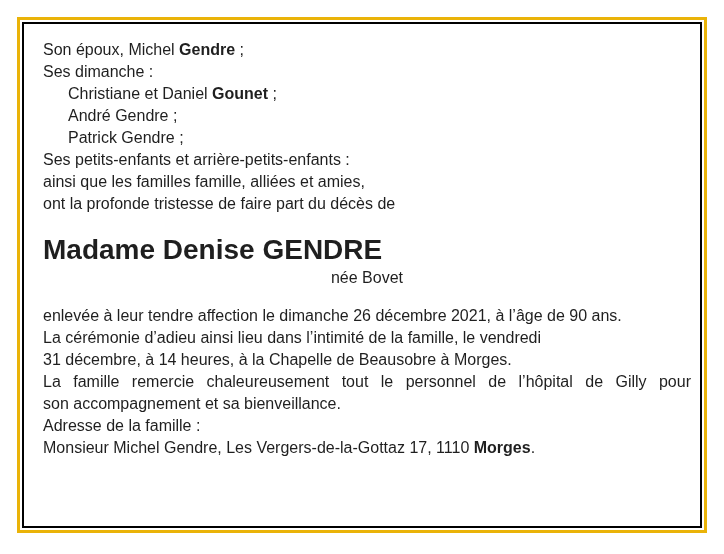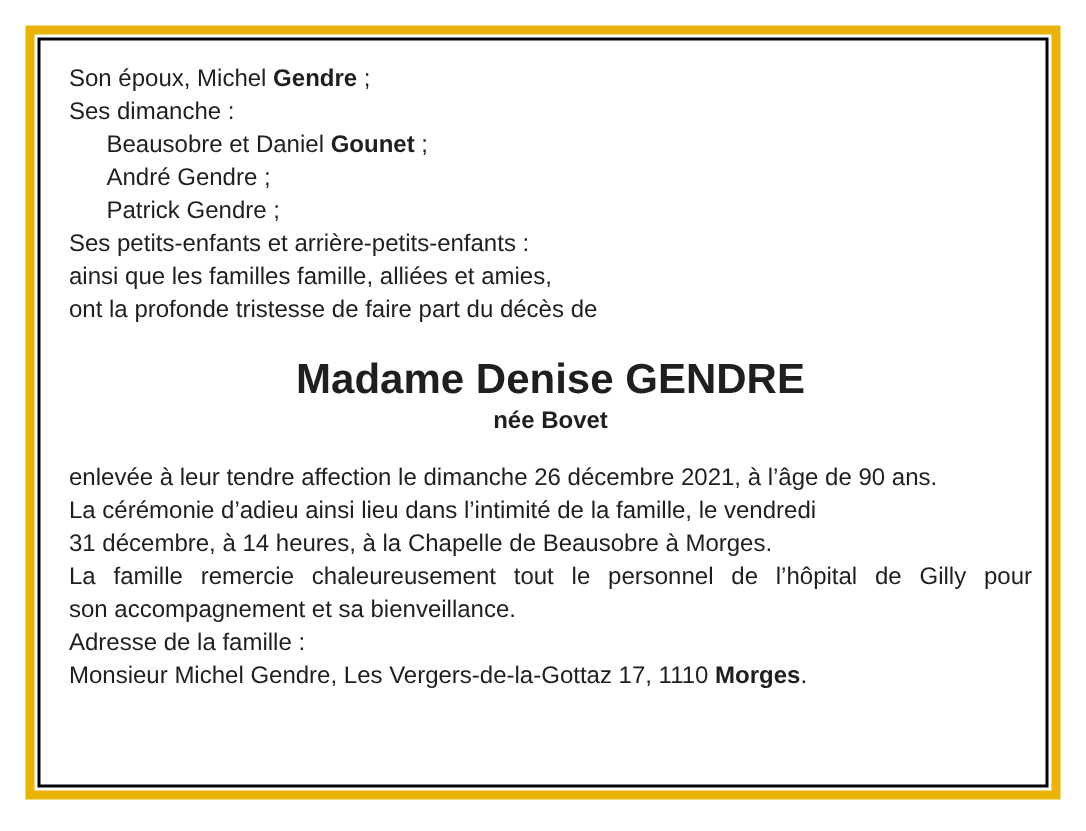--- a/index.html
+++ b/index.html
@@ -15,21 +15,21 @@
     color: #1f1f1f;
     overflow: hidden;
   }
   .sheet {
     position: absolute;
     left: 17px;
     top: 17px;
     width: 690px;
     height: 516px;
     box-sizing: border-box;
-    border: 6px solid #eab308;
+    border: 3px solid #eab308;
     padding: 2px;
     background: #ffffff;
   }
   .sheet-inner {
     width: 100%;
     height: 100%;
     box-sizing: border-box;
     border: 2px solid #000000;
     padding: 15px 9px 0 19px;
     overflow: hidden;
@@ -42,41 +42,41 @@
   .line.indent { padding-left: 25px; }
   .line.justify {
     text-align: justify;
     text-align-last: justify;
   }
   .title {
     margin: 18px 0 0 0;
     font-size: 28px;
     font-weight: bold;
     line-height: 34px;
-    text-align: center;
+    text-align: left;
     letter-spacing: 0px;
   }
   .subtitle {
     font-size: 16px;
-    font-weight: bold;
+    font-weight: normal;
     line-height: 22px;
     text-align: center;
   }
   .body-block { margin-top: 16px; }
   b { font-weight: bold; }
 </style>
 </head>
 <body>
 
 <div class="sheet">
   <div class="sheet-inner">
     <div class="intro-block">
         <div class="line"><span>Son époux, Michel </span><b>Gendre</b><span> ;</span></div>
         <div class="line"><span>Ses dimanche :</span></div>
-        <div class="line indent"><span>Beausobre et Daniel </span><b>Gounet</b><span> ;</span></div>
+        <div class="line indent"><span>Christiane et Daniel </span><b>Gounet</b><span> ;</span></div>
         <div class="line indent"><span>André Gendre ;</span></div>
         <div class="line indent"><span>Patrick Gendre ;</span></div>
         <div class="line"><span>Ses petits-enfants et arrière-petits-enfants :</span></div>
         <div class="line"><span>ainsi que les familles famille, alliées et amies,</span></div>
         <div class="line"><span>ont la profonde tristesse de faire part du décès de</span></div>
       </div>
     <div class="title">Madame Denise GENDRE</div>
     <div class="subtitle">née Bovet</div>
     <div class="body-block">
         <div class="line"><span>enlevée à leur tendre affection le dimanche 26 décembre 2021, à l’âge de 90 ans.</span></div>

